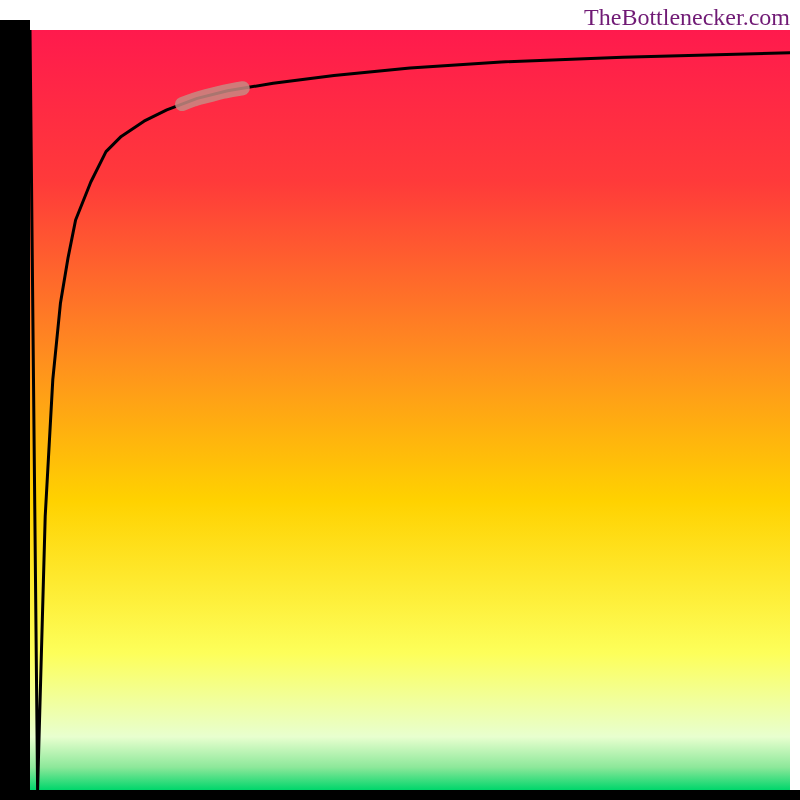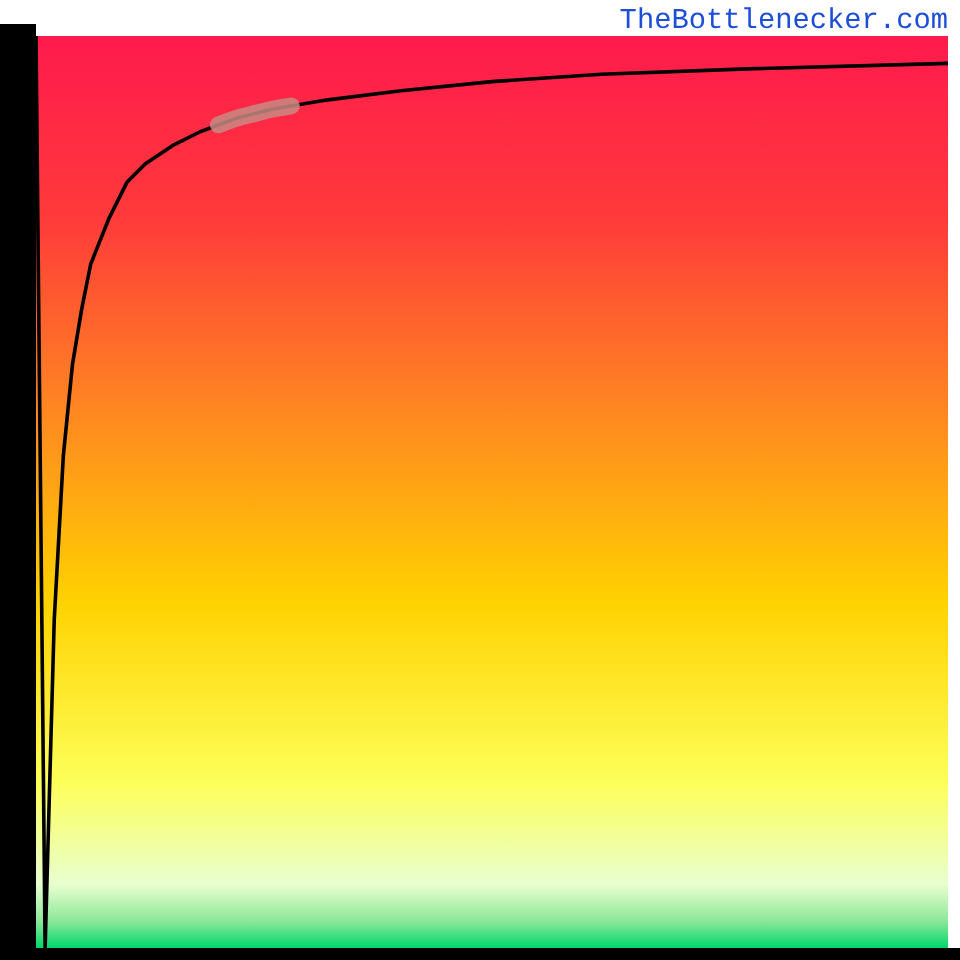--- a/index.html
+++ b/index.html
@@ -6,23 +6,23 @@
   html, body { width: 800px; height: 800px; overflow: hidden; background: #fff; }
   .chart-container {
     position: relative;
     width: 800px;
     height: 800px;
   }
   .watermark {
     position: absolute;
     top: 4px;
     right: 10px;
-    font-family: Liberation Mono, monospace;
+    font-family: Liberation Serif, serif;
     font-size: 24px;
-    color: #1d4ed8;
+    color: #701a75;
     z-index: 5;
   }
   .plot-area {
     position: absolute;
     left: 30px;
     top: 30px;
     width: 760px;
     height: 760px;
     overflow: hidden;
     z-index: 1;

